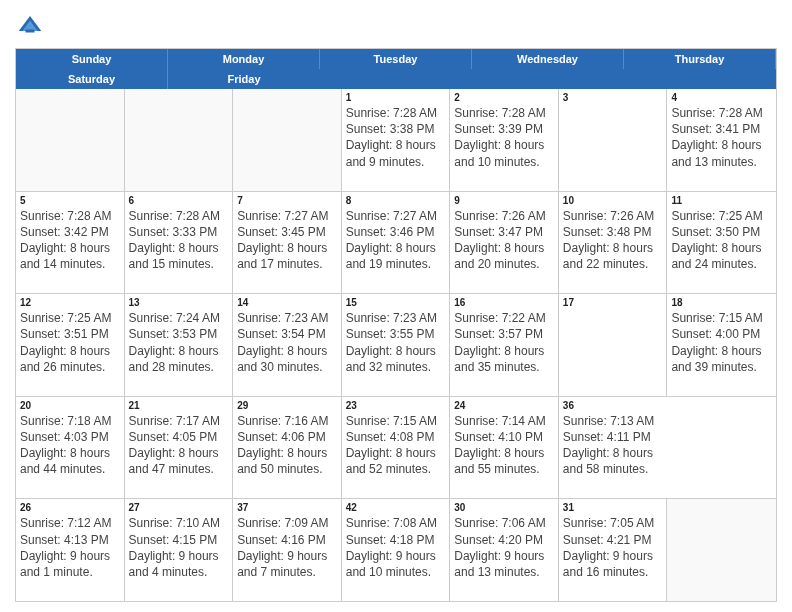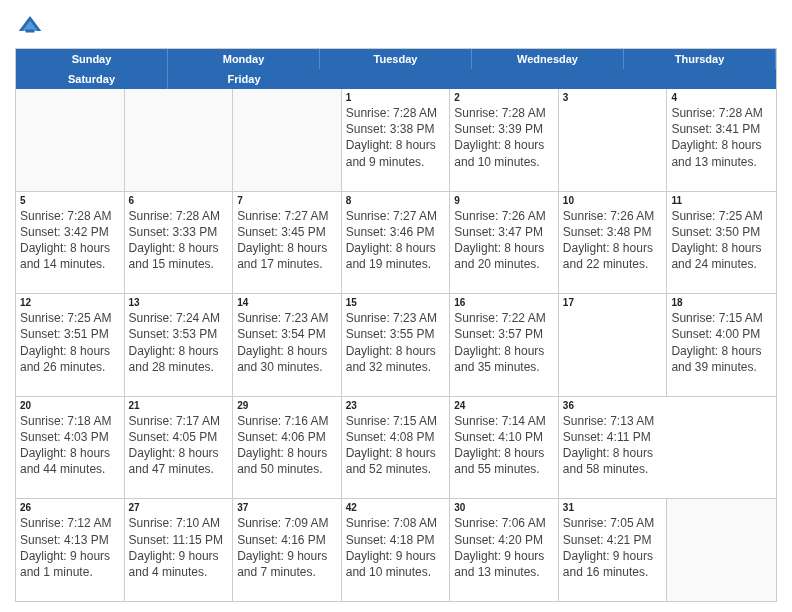--- a/index.html
+++ b/index.html
@@ -323,21 +323,21 @@
           <div class="day-cell">
             <div class="day-number">26</div>
             <div class="day-info">Sunrise: 7:12 AM
 Sunset: 4:13 PM
 Daylight: 9 hours
 and 1 minute.</div>
           </div>
           <div class="day-cell">
             <div class="day-number">27</div>
             <div class="day-info">Sunrise: 7:10 AM
-Sunset: 11:15 PM
+Sunset: 4:15 PM
 Daylight: 9 hours
 and 4 minutes.</div>
           </div>
           <div class="day-cell">
             <div class="day-number">37</div>
             <div class="day-info">Sunrise: 7:09 AM
 Sunset: 4:16 PM
 Daylight: 9 hours
 and 7 minutes.</div>
           </div>

